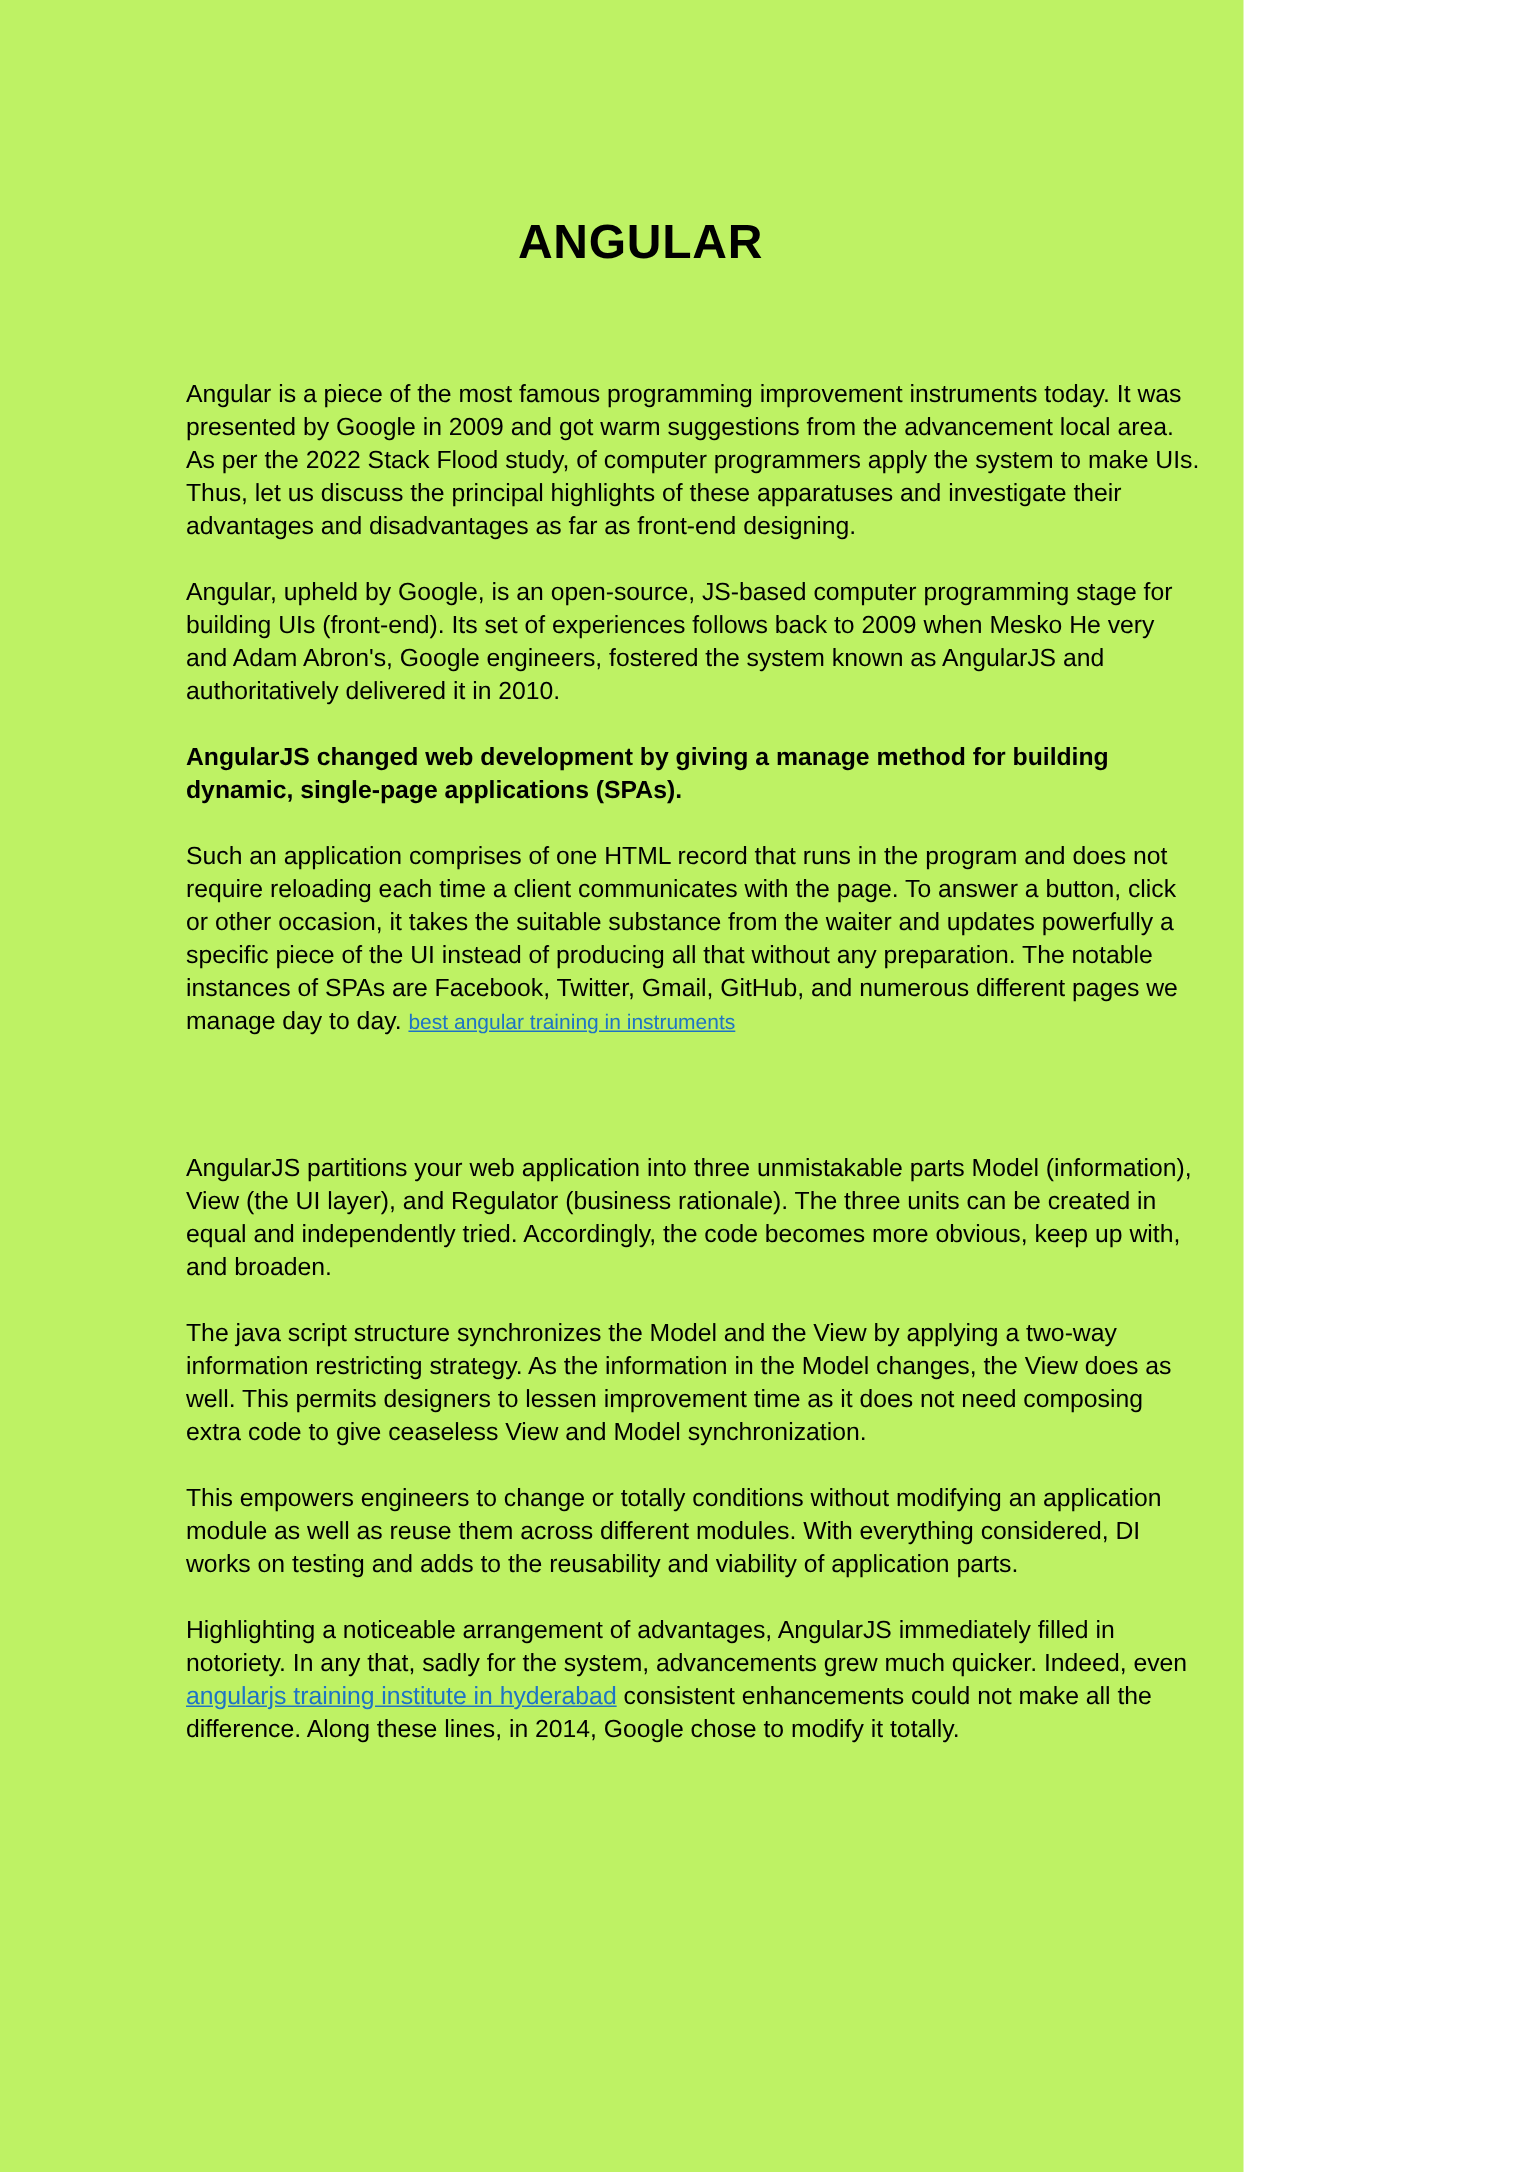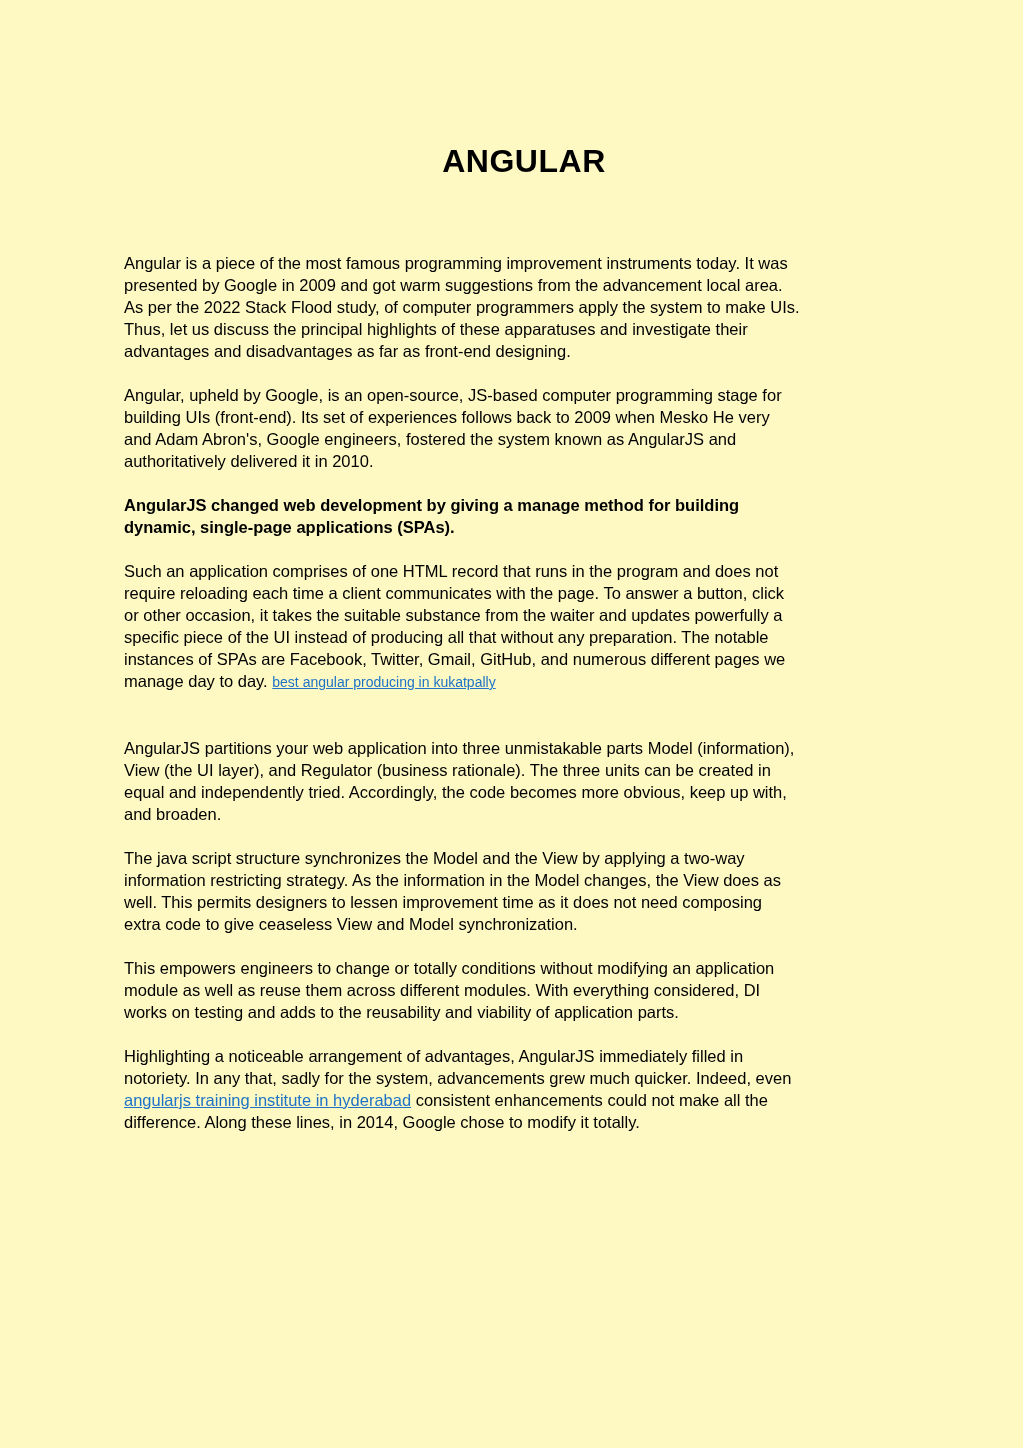--- a/index.html
+++ b/index.html
@@ -2,24 +2,24 @@
 <html><head>
 <meta charset="utf-8">
 <style>
   html, body {
     margin: 0;
     padding: 0;
     background: #ffffff;
   }
   .page {
     position: relative;
-    width: 1023px;
+    width: 829px;
     height: 1448px;
     box-sizing: border-box;
-    background: #fef9c3;
+    background: #bef264;
     padding: 142px 99px 40px 124px;
     font-family: "Liberation Sans", sans-serif;
     color: #000000;
     overflow: hidden;
   }
   .doc-title {
     font-size: 32px;
     line-height: 38px;
     font-weight: bold;
     text-align: center;
@@ -30,21 +30,21 @@
     width: 778px;
     font-size: 16.5px;
     line-height: 22px;
     margin: 0 0 22px 0;
     white-space: pre-line;
   }
   .para.bold {
     font-weight: bold;
   }
   .para.gap-after-lg {
-    margin-bottom: 44px;
+    margin-bottom: 76px;
   }
   .para.gap-before-md {
     margin-top: 40px;
   }
   a.doc-link {
     color: #1E73C6;
     text-decoration: underline;
     cursor: pointer;
   }
   a.doc-link.small {
@@ -70,21 +70,21 @@
 authoritatively delivered it in 2010.</span></p>
 
   <p class="para bold"><span>AngularJS changed web development by giving a manage method for building
 dynamic, single-page applications (SPAs).</span></p>
 
   <p class="para gap-after-lg"><span>Such an application comprises of one HTML record that runs in the program and does not
 require reloading each time a client communicates with the page. To answer a button, click
 or other occasion, it takes the suitable substance from the waiter and updates powerfully a
 specific piece of the UI instead of producing all that without any preparation. The notable
 instances of SPAs are Facebook, Twitter, Gmail, GitHub, and numerous different pages we
-manage day to day. </span><a class="doc-link small" href="#">best angular producing in kukatpally</a></p>
+manage day to day. </span><a class="doc-link small" href="#">best angular training in instruments</a></p>
 
   <p class="para"><span>AngularJS partitions your web application into three unmistakable parts Model (information),
 View (the UI layer), and Regulator (business rationale). The three units can be created in
 equal and independently tried. Accordingly, the code becomes more obvious, keep up with,
 and broaden.</span></p>
 
   <p class="para"><span>The java script structure synchronizes the Model and the View by applying a two-way
 information restricting strategy. As the information in the Model changes, the View does as
 well. This permits designers to lessen improvement time as it does not need composing
 extra code to give ceaseless View and Model synchronization.</span></p>

